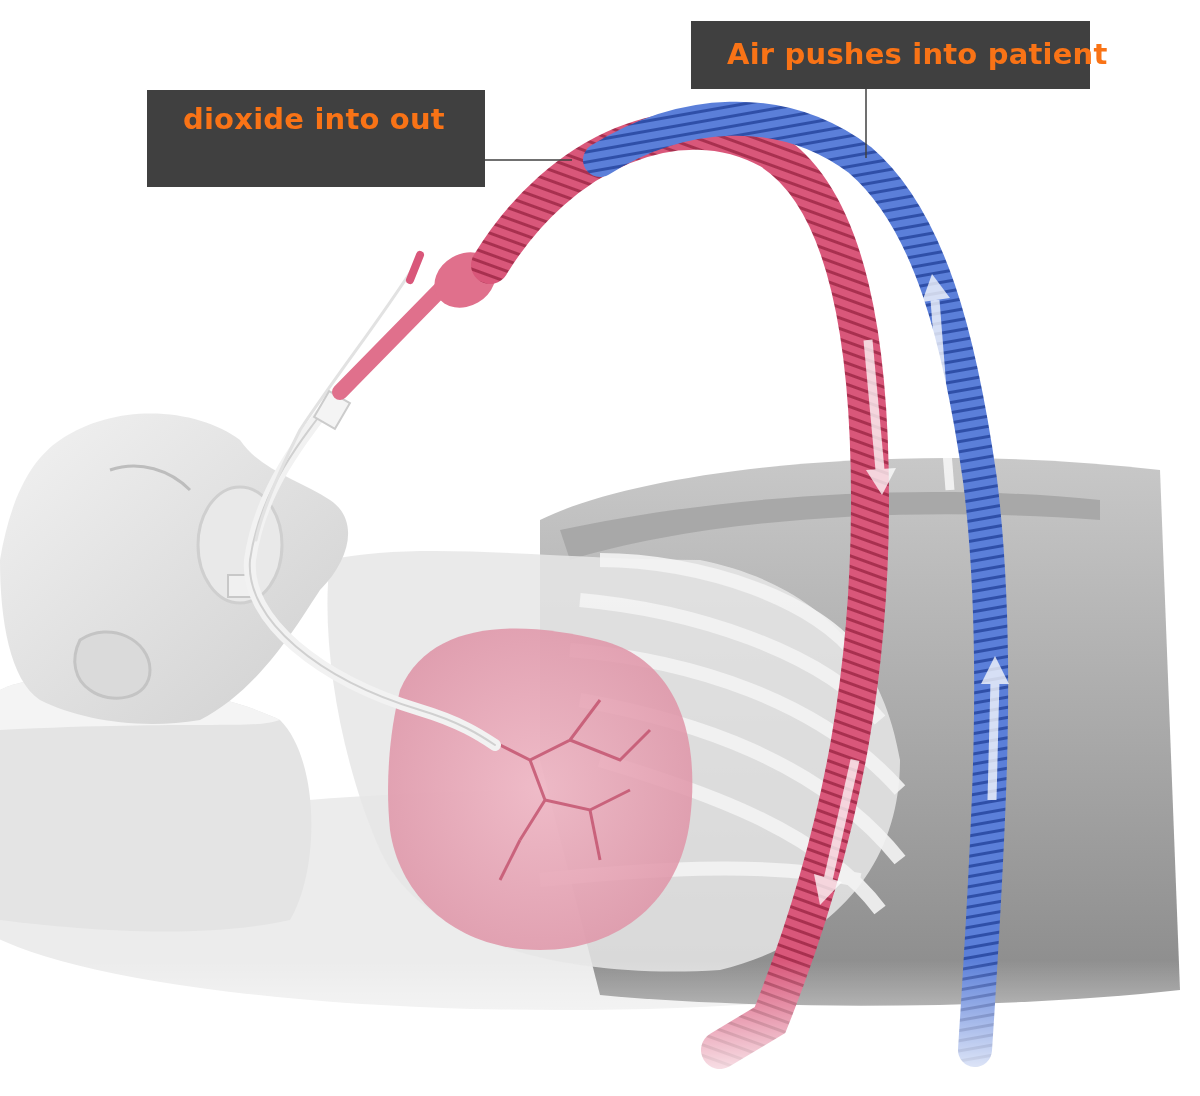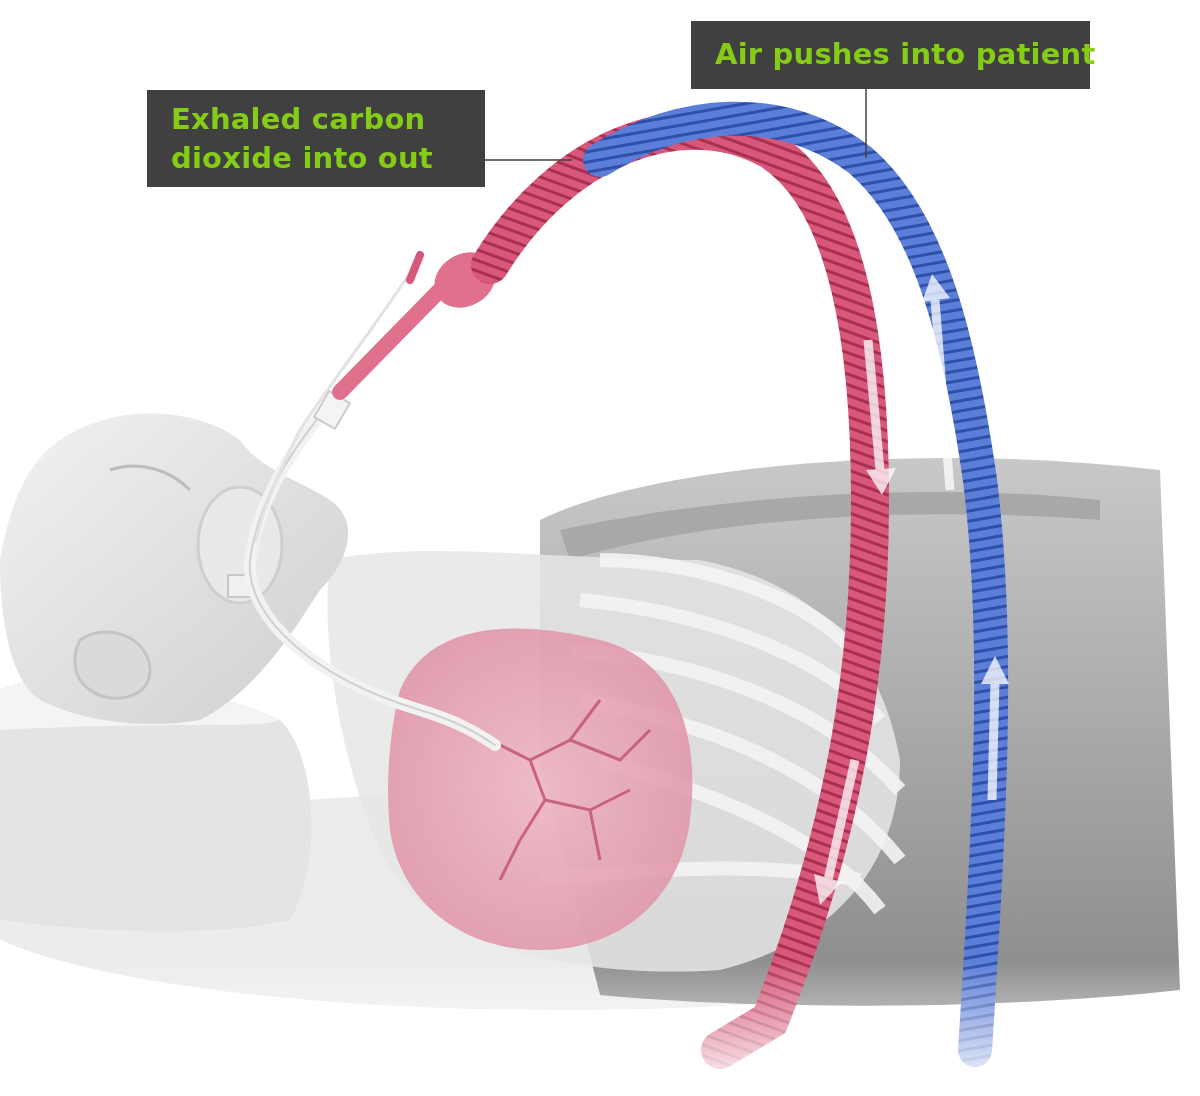--- a/index.html
+++ b/index.html
@@ -1,21 +1,21 @@
 <!DOCTYPE html>
 <html><head>
 <meta charset="utf-8">
 <style>
   html, body { margin: 0; padding: 0; background: #ffffff; }
   body { width: 1200px; height: 1096px; position: relative; overflow: hidden; font-family: "DejaVu Sans", sans-serif; }
   #stage { position: absolute; left: 0; top: 0; width: 1200px; height: 1096px; }
   .label-box {
-    position: absolute; background: #404040; color: #84cc16;
+    position: absolute; background: #404040; color: #f97316;
     font-weight: bold; font-size: 29px; line-height: 39px;
-    padding: 10px 24px; box-sizing: border-box; letter-spacing: 0.2px;
+    padding: 10px 36px; box-sizing: border-box; letter-spacing: 0.2px;
   }
   #label-exhaled { left: 147px; top: 90px; width: 338px; height: 97px; padding-top: 10px; }
   #label-air { left: 691px; top: 21px; width: 399px; height: 68px; padding-top: 14px; }
   .label-line { display: block; white-space: nowrap; }
 </style>
 </head>
 <body>
 
 <div id="stage">
   <svg width="1200" height="1096" viewBox="0 0 1200 1096">
@@ -137,20 +137,19 @@
       <polygon points="981,684 1009,684 995,656" fill="#ffffff"></polygon>
     </g>
 
     <rect x="0" y="960" width="1200" height="136" fill="url(#fadeBottom)"></rect>
 
     <line x1="485" y1="160" x2="572" y2="160" stroke="#404040" stroke-width="1.5"></line>
     <line x1="866" y1="89" x2="866" y2="158" stroke="#404040" stroke-width="1.5"></line>
   </svg>
 
   <div id="label-exhaled" class="label-box">
-    <span class="label-line">Exhaled carbon</span>
     <span class="label-line">dioxide into out</span>
   </div>
 
   <div id="label-air" class="label-box">
     <span class="label-line">Air pushes into patient</span>
   </div>
 </div>
 
 </body></html>

